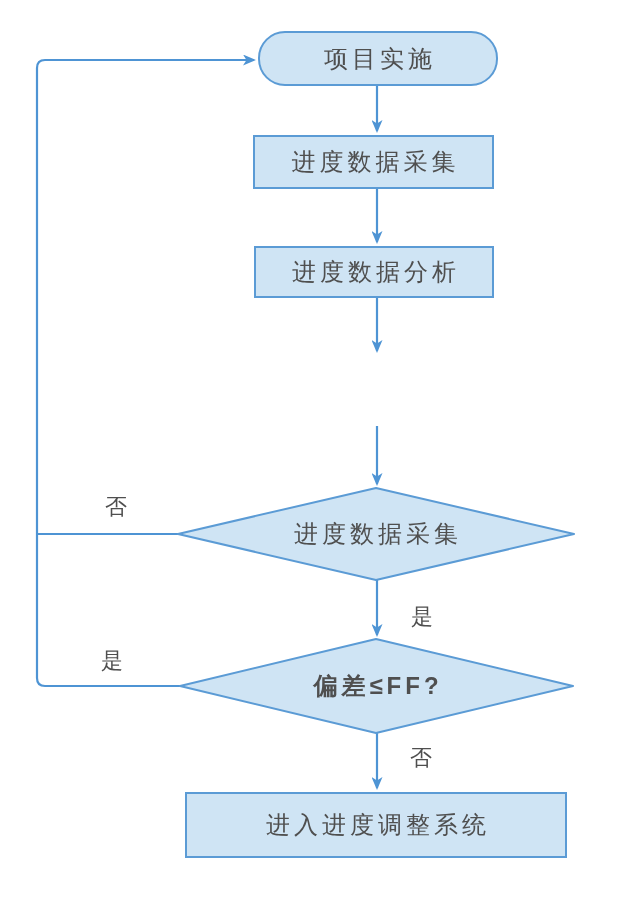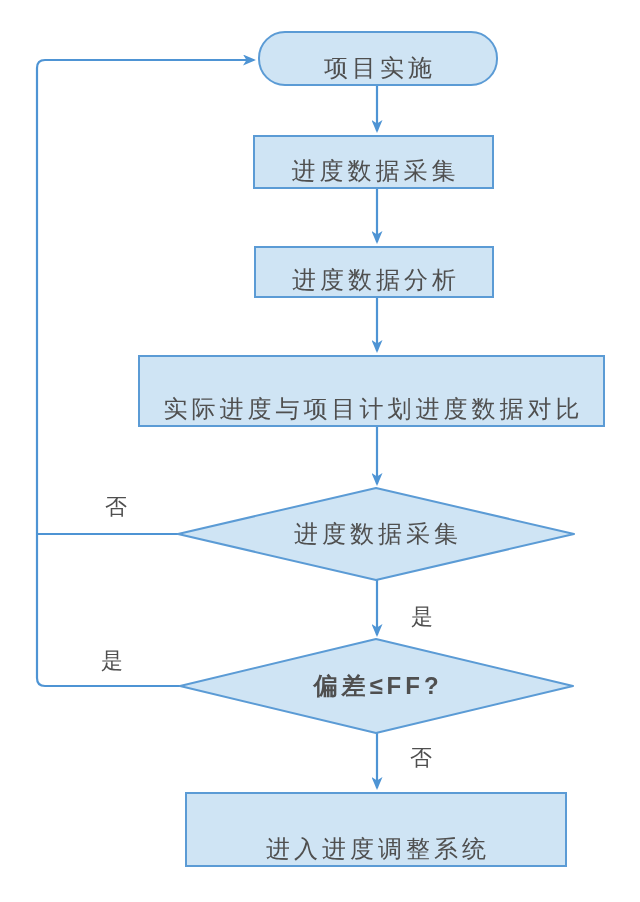--- a/index.html
+++ b/index.html
@@ -23,36 +23,36 @@
     height: 902px;
     z-index: 1;
   }
   .node {
     position: absolute;
     z-index: 2;
     box-sizing: border-box;
     background: #cfe4f4;
     border: 2px solid #5b9bd5;
     display: flex;
-    align-items: flex-end;
+    align-items: center;
     justify-content: center;
     color: #4f4f4f;
     font-size: 24px;
     letter-spacing: 4px;
     text-indent: 4px;
     white-space: nowrap;
   }
   .node--terminator {
     left: 258px; top: 31px; width: 240px; height: 55px;
     border-radius: 27px;
   }
   .node--collect  { left: 253px; top: 135px; width: 241px; height: 54px; }
   .node--analyze  { left: 254px; top: 246px; width: 240px; height: 52px; }
   .node--compare  { left: 138px; top: 355px; width: 467px; height: 72px; }
-  .node--adjust   { left: 185px; top: 792px; width: 382px; height: 75px; }
+  .node--adjust   { left: 185px; top: 792px; width: 382px; height: 66px; }
 
   .diamond-label {
     position: absolute;
     z-index: 2;
     transform: translate(-50%, -50%);
     color: #4f4f4f;
     font-size: 24px;
     letter-spacing: 4px;
     text-indent: 4px;
     white-space: nowrap;
@@ -101,23 +101,20 @@
 
   <div class="node node--terminator">
     <span>项目实施</span>
   </div>
   <div class="node node--analyze">
     <span>进度数据分析</span>
   </div>
   <div class="node node--collect">
     <span>进度数据采集</span>
   </div>
-  <div class="node node--compare">
-    <span>实际进度与项目计划进度数据对比</span>
-  </div>
   <div class="node node--adjust">
     <span>进入进度调整系统</span>
   </div>
 
   <div class="diamond-label diamond-label--deviation">进度数据采集</div>
   <div class="diamond-label diamond-label--threshold">偏差≤FF?</div>
 
   <div class="edge-label edge-label--deviation-no">否</div>
   <div class="edge-label edge-label--deviation-yes">是</div>
   <div class="edge-label edge-label--threshold-yes">是</div>

